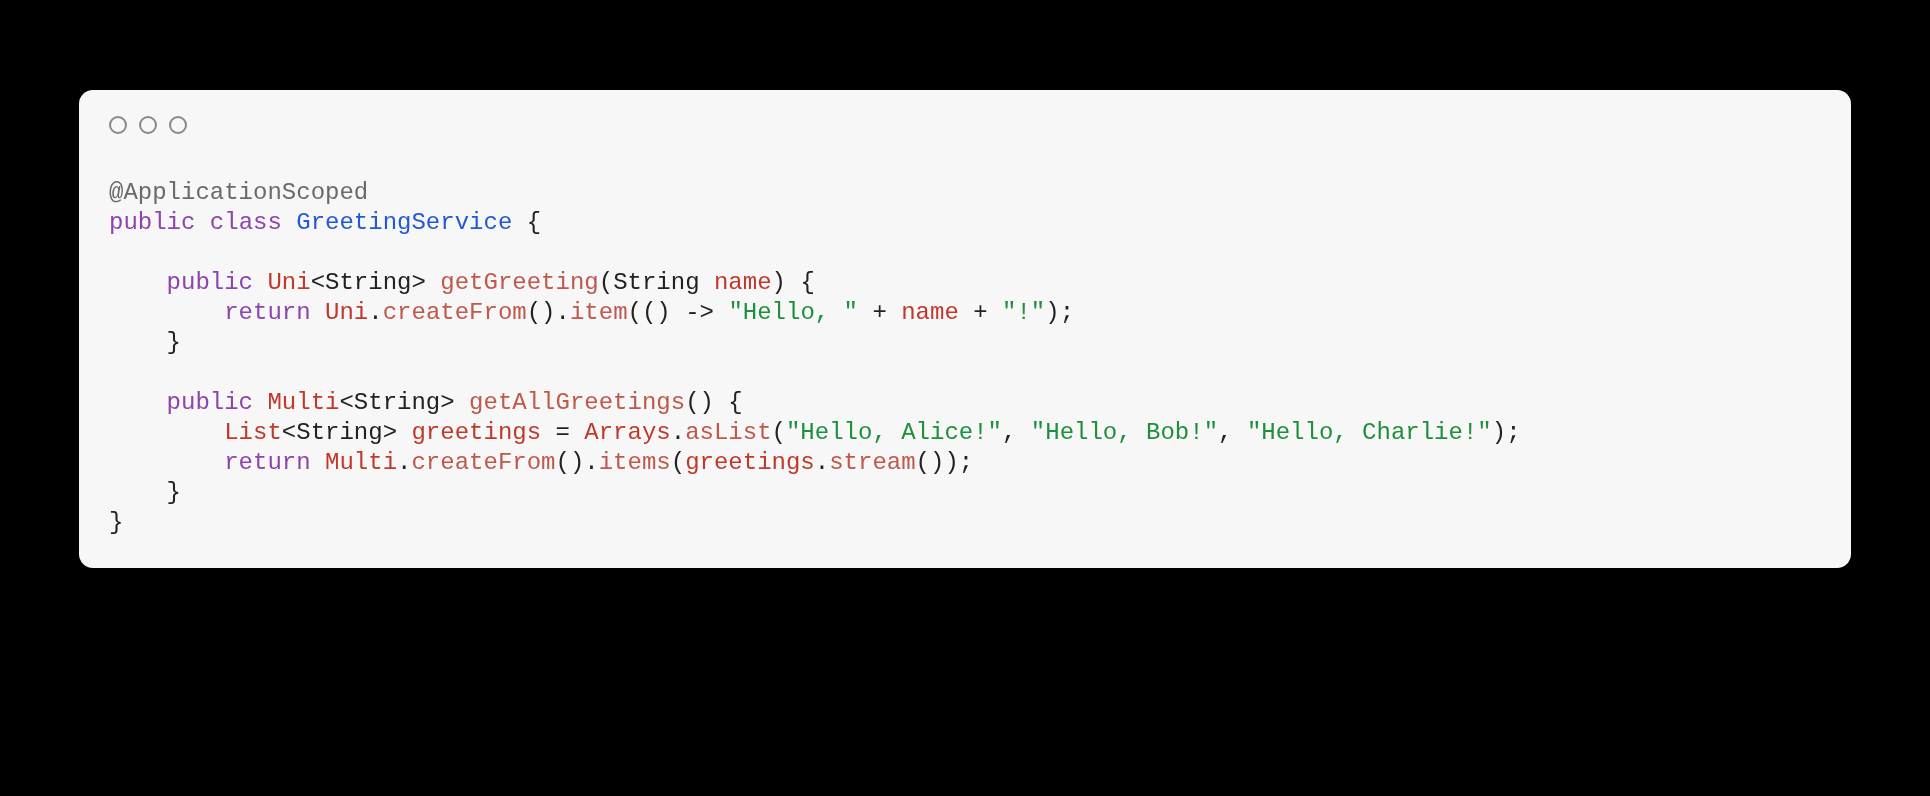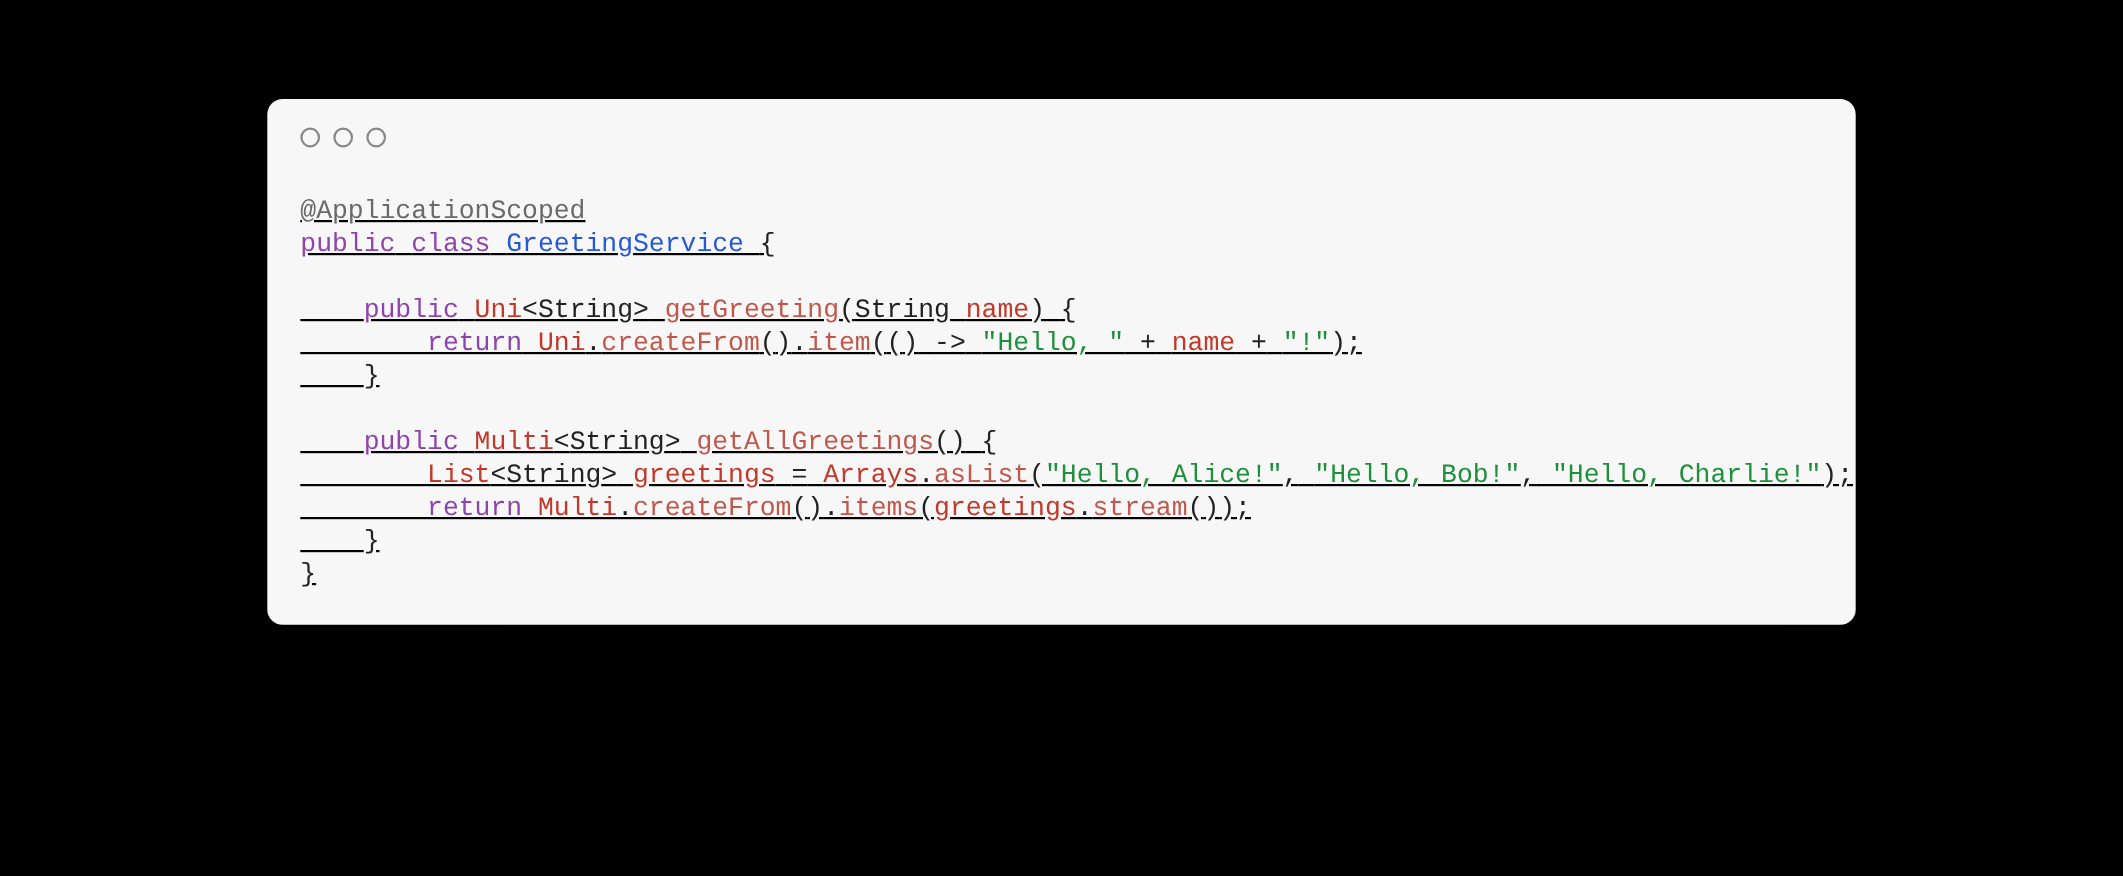--- a/index.html
+++ b/index.html
@@ -8,25 +8,24 @@
       width: 1930px;
       height: 796px;
       display: flex;
       align-items: flex-start;
       justify-content: center;
       padding-top: 90px;
       font-family: ui-monospace, SFMono-Regular, "SF Mono", Menlo, Monaco, Consolas, "Liberation Mono", "Courier New", monospace;
     }
     .window {
       background: #f7f7f7;
-      width: 1444px;
+      width: 1772px;
       border-radius: 14px;
       box-shadow: 0 10px 40px rgba(0,0,0,0.6);
       padding: 26px 14px 30px 30px;
-      text-decoration: underline;
     }
     .titlebar {
       display: flex;
       gap: 12px;
       margin-bottom: 44px;
     }
     .tl-circle {
       width: 18px;
       height: 18px;
       border-radius: 50%;

